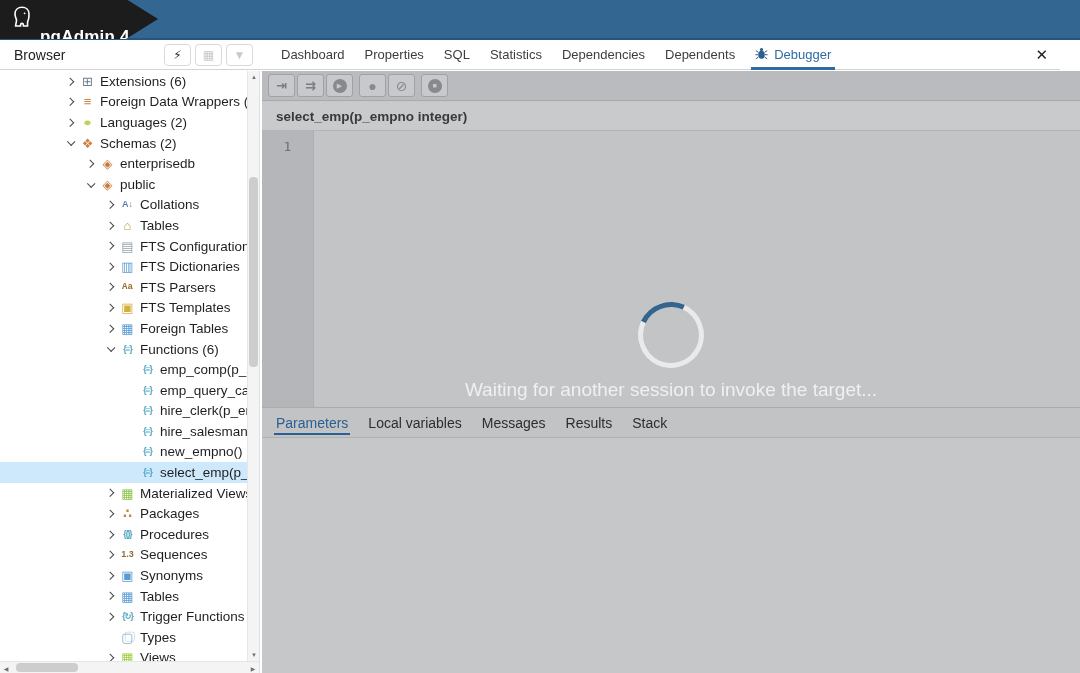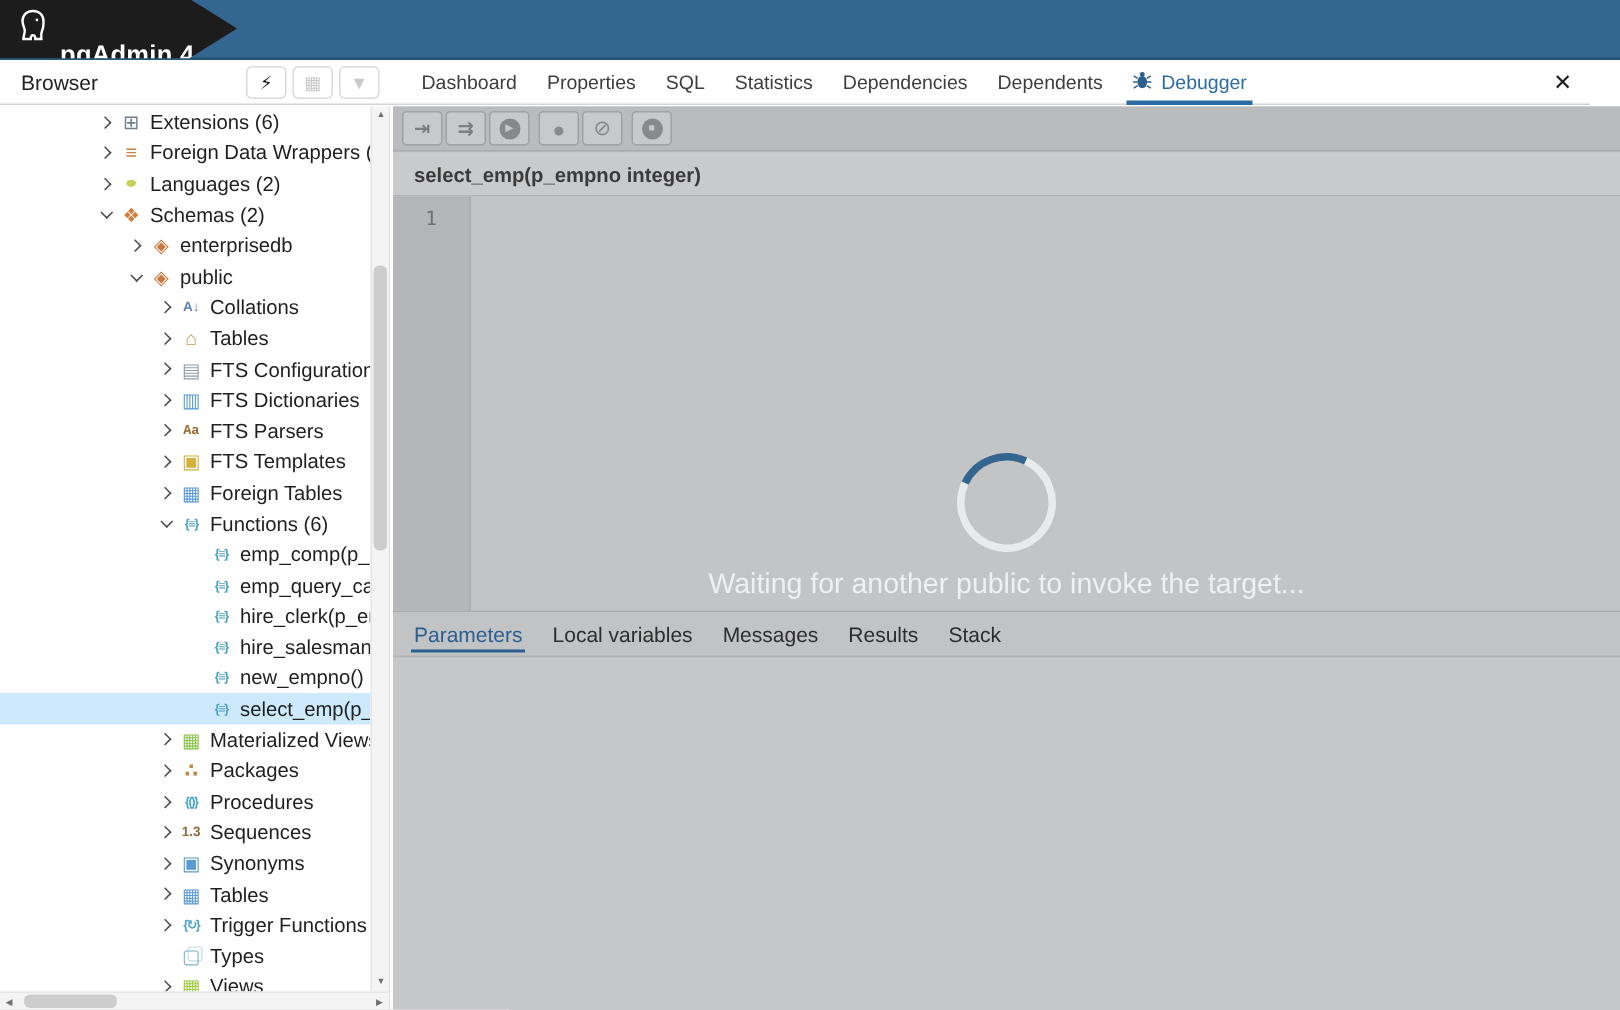--- a/index.html
+++ b/index.html
@@ -370,21 +370,21 @@
       <div class="dbg-btn">
         <span class="ico-circle">■</span>
       </div>
     </div>
   <div class="dbg-source-label">select_emp(p_empno integer)</div>
   <div class="dbg-editor">
     <div class="dbg-gutter">
       <div class="line-no">1</div>
     </div>
     <div class="spinner"></div>
-    <div class="waiting-text">Waiting for another public to invoke the target...</div>
+    <div class="waiting-text">Waiting for another session to invoke the target...</div>
   </div>
   <div class="dbg-bottom-tabs" id="dbg-bottom-tabs">
       <div class="btab active">
         <span>Parameters</span>
       </div>
       <div class="btab">
         <span>Local variables</span>
       </div>
       <div class="btab">
         <span>Messages</span>

